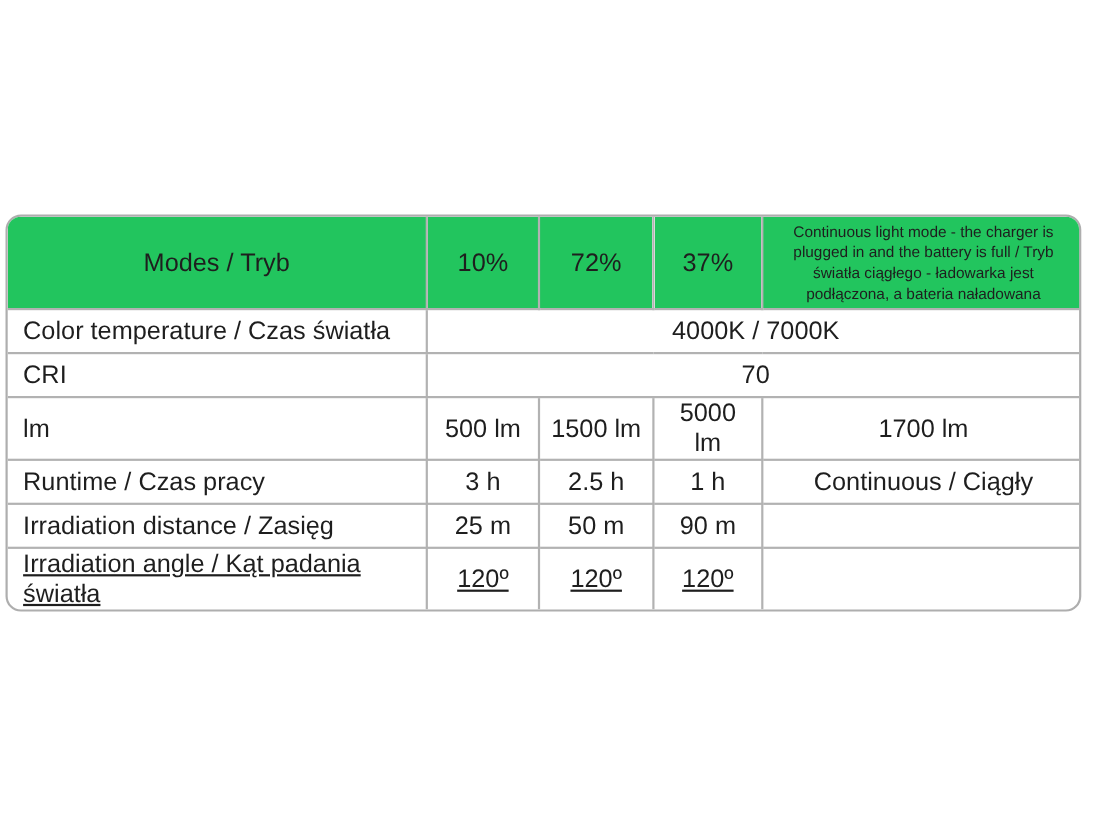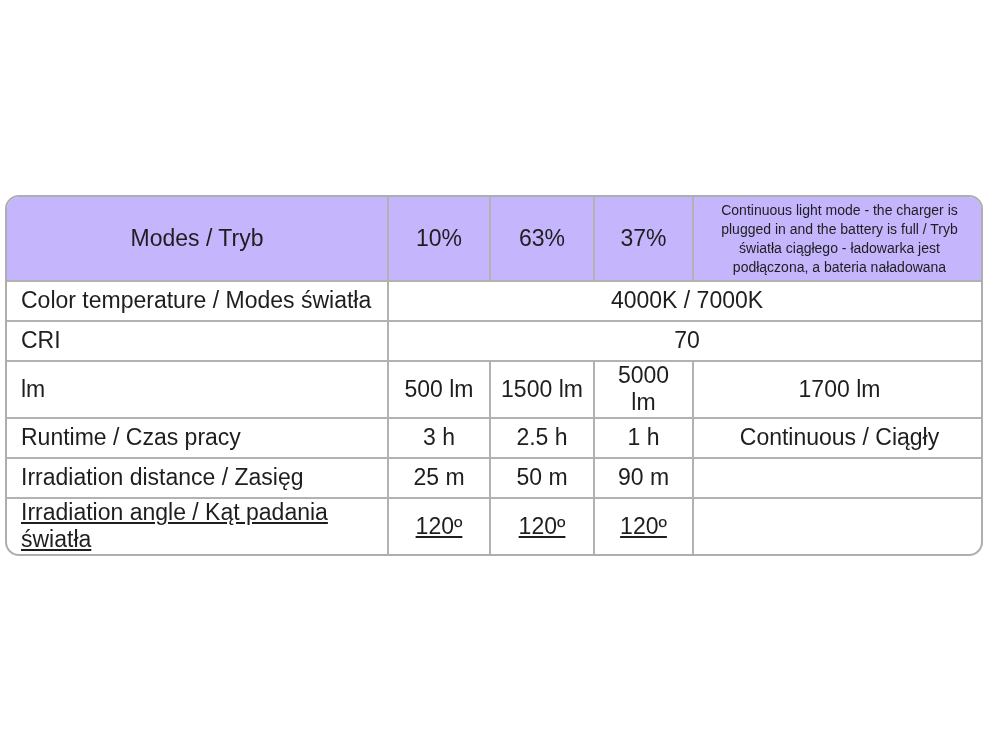--- a/index.html
+++ b/index.html
@@ -44,21 +44,21 @@
     overflow: hidden;
     color: #1e1e1e;
   }
   
   tr > *:first-child { border-left: none; }
   tr > *:last-child  { border-right: none; }
   thead tr > *       { border-top: none; }
   tbody tr:last-child > * { border-bottom: none; text-decoration: underline; }
 
   thead th {
-    background: #c4b5fd;
+    background: #22c55e;
     height: 83px;
   }
   tbody tr { height: 39px; }
 
   .label-cell {
     text-align: left;
     padding-left: 14px;
   }
   .note-cell {
     font-size: 14px;
@@ -76,28 +76,28 @@
         <col style="width:381px">
         <col style="width:102px">
         <col style="width:104px">
         <col style="width:99px">
         <col style="width:292px">
       </colgroup>
       <thead>
         <tr>
           <th>Modes / Tryb</th>
           <th>10%</th>
-          <th>63%</th>
+          <th>72%</th>
           <th>37%</th>
           <th class="note-cell">Continuous light mode - the charger is plugged in and the battery is full / Tryb światła ciągłego - ładowarka jest podłączona, a bateria naładowana</th>
         </tr>
       </thead>
       <tbody>
         <tr>
-          <td class="label-cell">Color temperature / Modes światła</td>
+          <td class="label-cell">Color temperature / Czas światła</td>
           <td colspan="4">4000K / 7000K</td>
         </tr>
         <tr>
           <td class="label-cell">CRI</td>
           <td colspan="4">70</td>
         </tr>
         <tr>
           <td class="label-cell">lm</td>
           <td>500 lm</td>
           <td>1500 lm</td>

